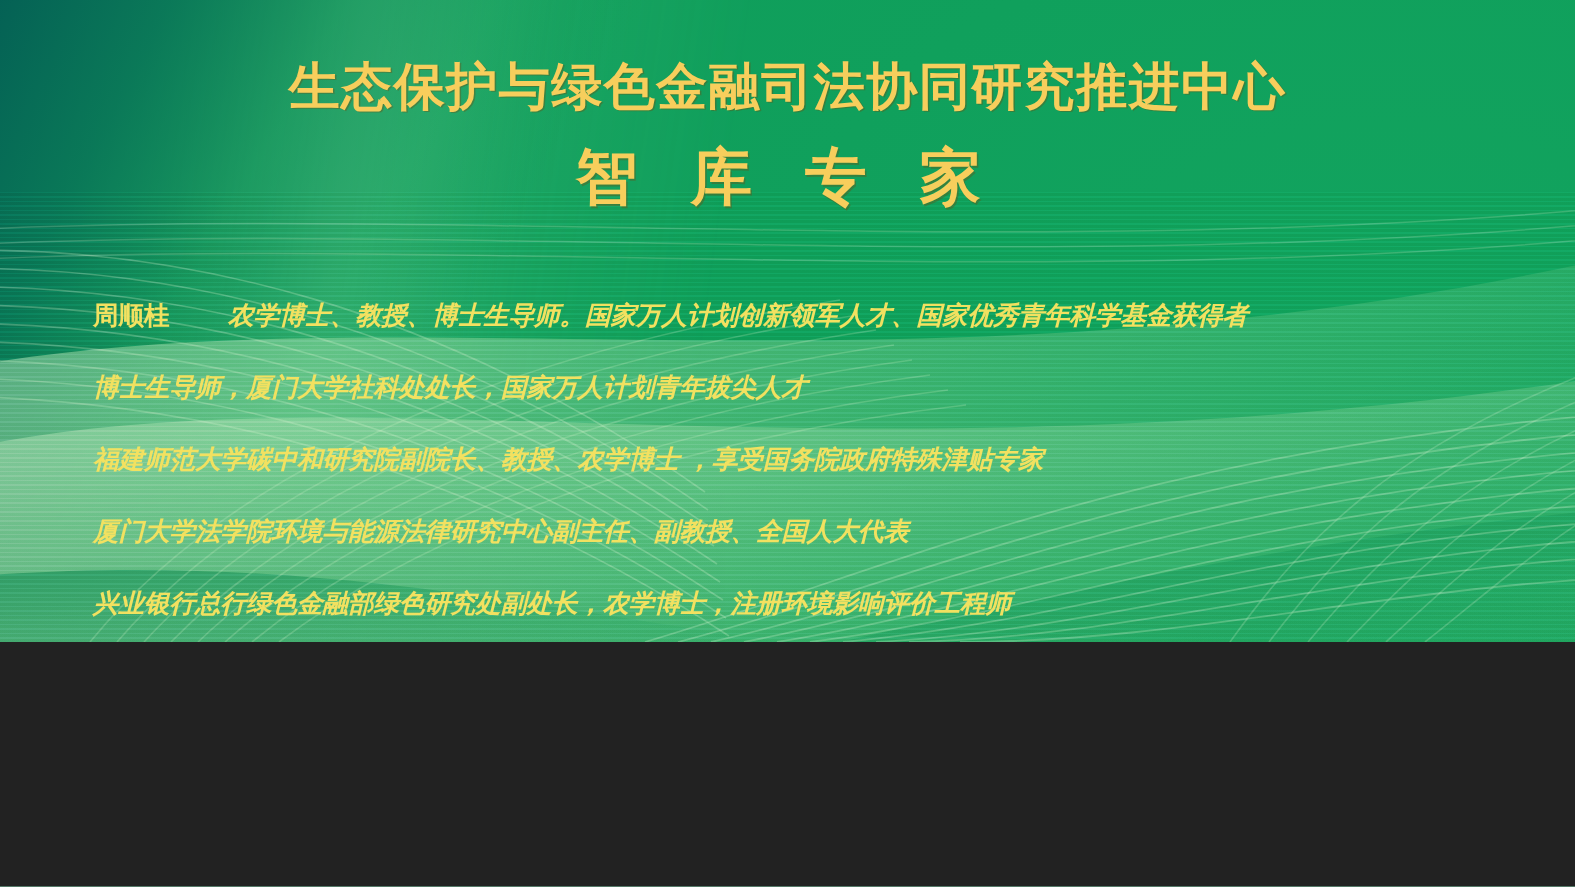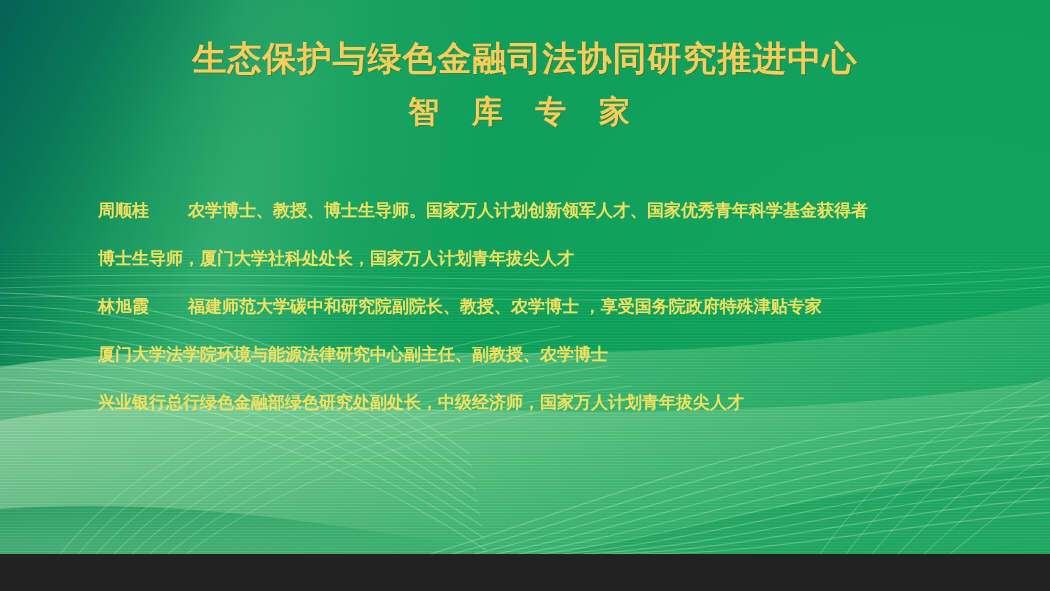--- a/index.html
+++ b/index.html
@@ -3,21 +3,21 @@
 <meta charset="utf-8">
 <style>
   html, body {
     margin: 0;
     padding: 0;
     background: #222;
   }
   #poster {
     position: relative;
     width: 1050px;
-    height: 554px;
+    height: 428px;
     overflow: hidden;
     font-family: "Liberation Sans", "DejaVu Sans", sans-serif;
     background: #12A05E;
   }
 
   
   .bg-base {
     position: absolute;
     inset: 0;
     background:
@@ -101,50 +101,50 @@
   .title-main {
     font-size: 34px;
     font-weight: 700;
     letter-spacing: 1px;
     color: #F7CE5C;
     line-height: 1.22;
     text-shadow: 1px 1px 0 rgba(120,70,10,0.35);
   }
   .title-sub {
     margin-top: 12px;
-    font-size: 31px;
+    font-size: 41px;
     font-weight: 700;
     letter-spacing: 12px;
     color: #F7CE5C;
     text-shadow: 1px 1px 0 rgba(120,70,10,0.35);
   }
 
   .experts {
     position: absolute;
     left: 62px;
     top: 190px;
     right: 40px;
   }
   .expert-row {
     display: flex;
     align-items: flex-end;
     margin-bottom: 6px;
-    margin-left: 36px;
   }
   .expert-name {
     flex: 0 0 90px;
     width: 90px;
     font-size: 17px;
     font-weight: 700;
     color: #F2E160;
     line-height: 42px;
     white-space: pre;
   }
   .expert-desc-wrap {
     flex: 1 1 auto;
+    font-style: italic;
   }
   .expert-desc {
     font-size: 17px;
     font-weight: 700;
     color: #F2E160;
     line-height: 42px;
     white-space: nowrap;
   }
   .expert-desc.cont {
     padding-left: 0;
@@ -261,33 +261,32 @@
         </div>
       </div>
 
       <div class="expert-row">
         <div class="expert-desc-wrap">
           <div class="expert-desc cont">博士生导师，厦门大学社科处处长，国家万人计划青年拔尖人才</div>
         </div>
       </div>
 
       <div class="expert-row">
-        <div class="expert-name">林旭霞</div>
         <div class="expert-desc-wrap">
           <div class="expert-desc">福建师范大学碳中和研究院副院长、教授、农学博士 ，享受国务院政府特殊津贴专家</div>
         </div>
       </div>
 
       <div class="expert-row">
         <div class="expert-desc-wrap">
-          <div class="expert-desc">厦门大学法学院环境与能源法律研究中心副主任、副教授、农学博士</div>
-        </div>
-      </div>
-
-      <div class="expert-row">
-        <div class="expert-desc-wrap">
-          <div class="expert-desc">兴业银行总行绿色金融部绿色研究处副处长，中级经济师，国家万人计划青年拔尖人才</div>
+          <div class="expert-desc">厦门大学法学院环境与能源法律研究中心副主任、副教授、全国人大代表</div>
+        </div>
+      </div>
+
+      <div class="expert-row">
+        <div class="expert-desc-wrap">
+          <div class="expert-desc">兴业银行总行绿色金融部绿色研究处副处长，农学博士，注册环境影响评价工程师</div>
         </div>
       </div>
 
     </div>
   </div>
 </div>
 
 </body></html>

